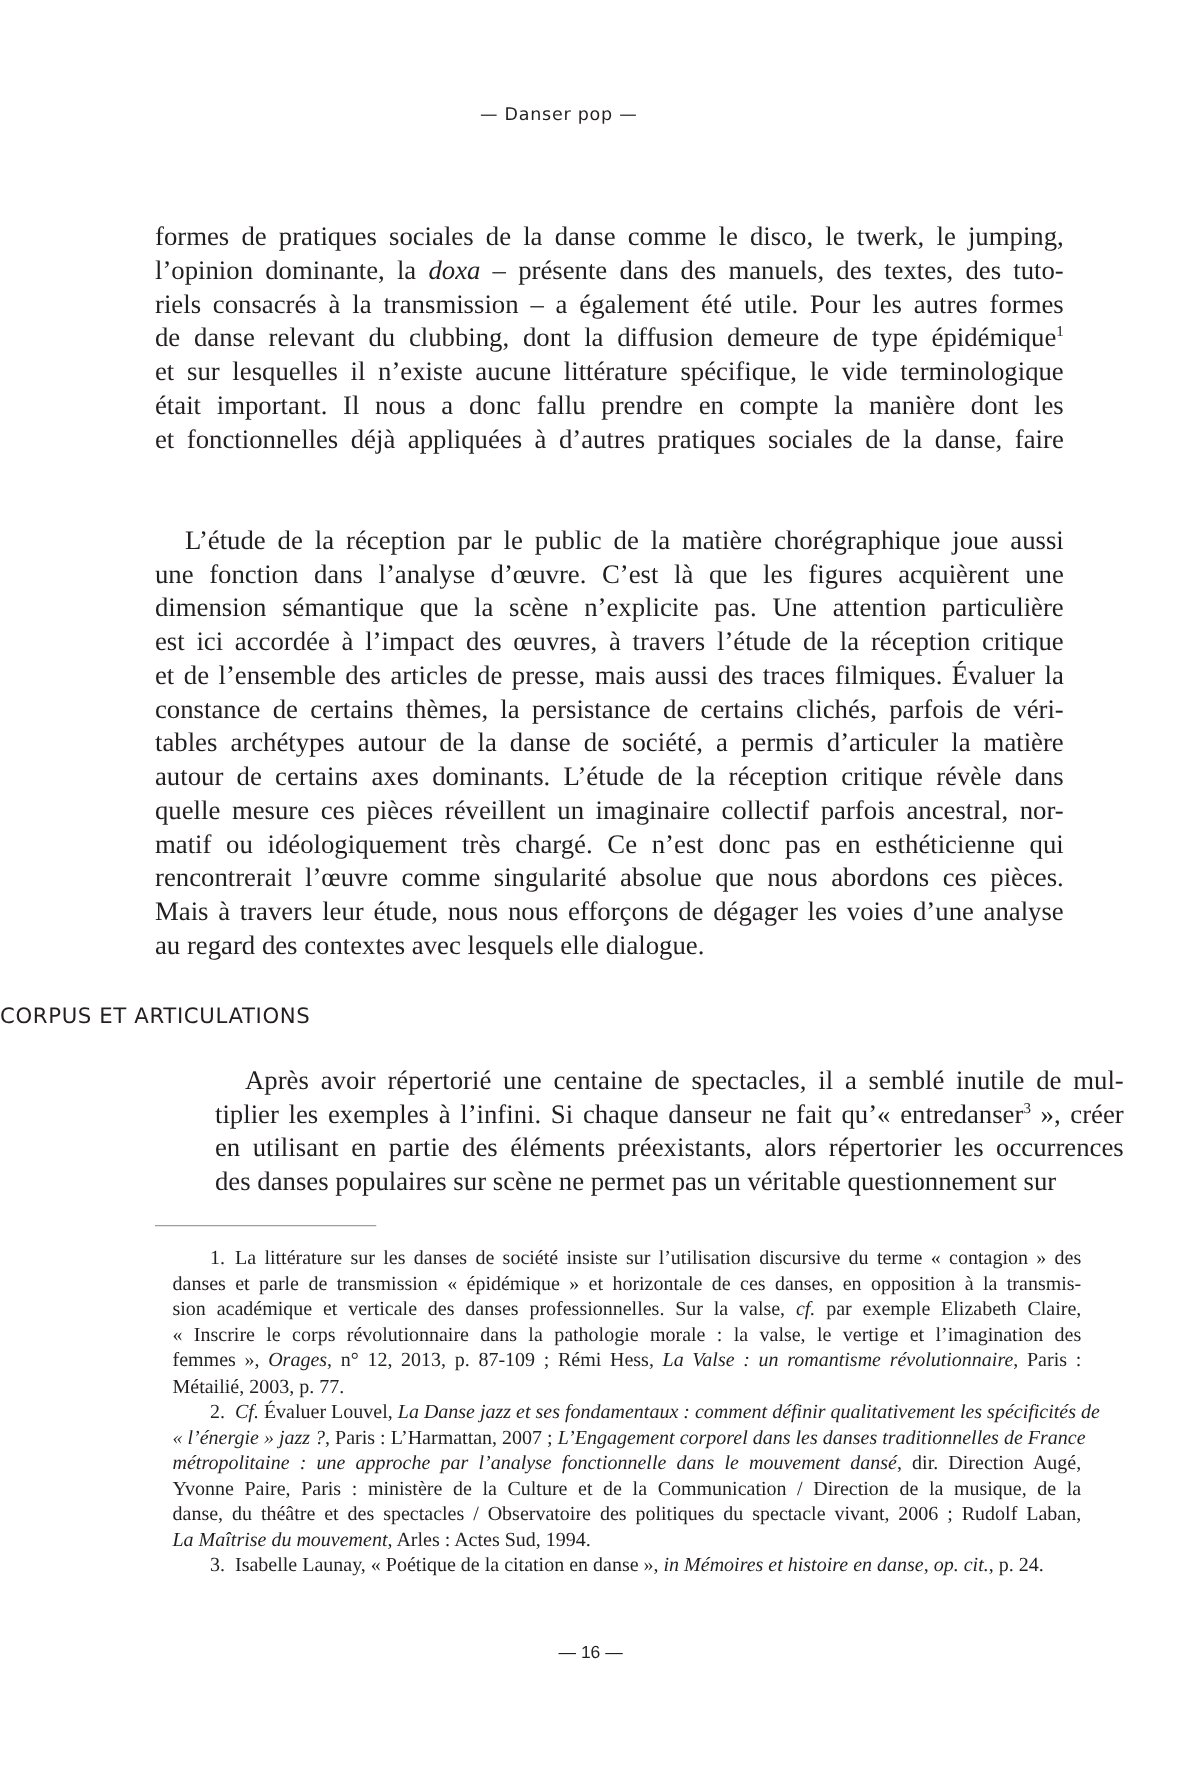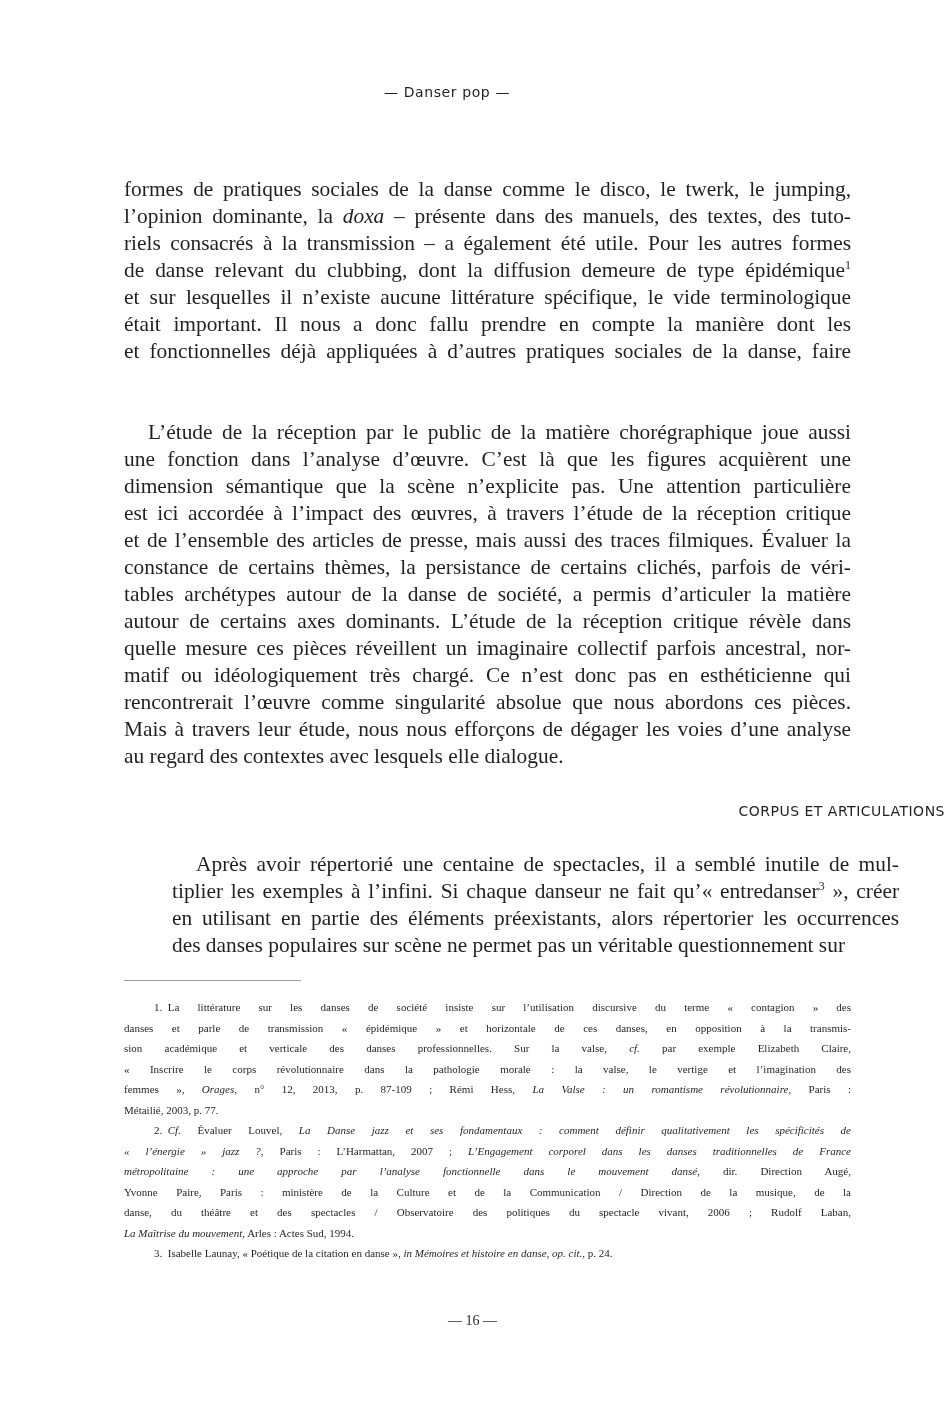--- a/index.html
+++ b/index.html
@@ -11,34 +11,34 @@
   .body-text {
     position: absolute; left: 124px; width: 727px;
     font-family: "Liberation Serif", serif; font-size: 21.4px; line-height: 27px;
     color: #231f20;
   }
   .line { white-space: nowrap; text-align: justify; text-align-last: justify; height: 27px; display: block; }
   .line.last { text-align-last: left; }
   .indent { padding-left: 24px; }
   sup { font-size: 12px; line-height: 0; vertical-align: 8px; }
   .heading {
-    position: absolute; top: 803px; left: 0; width: 945px; text-align: right;
-    font-family: "DejaVu Sans", sans-serif; font-size: 14px; letter-spacing: 0.5px; color: #231f20;
+    position: absolute; top: 803px; left: 0; width: 945px; text-align: left;
+    font-family: "DejaVu Sans", sans-serif; font-size: 17px; letter-spacing: 0.5px; color: #231f20;
   }
   .rule { position: absolute; left: 124px; top: 980px; width: 177px; height: 1px; background: #9d9d9d; }
   .notes {
-    position: absolute; left: 154px; top: 997px; width: 697px;
-    font-family: "Liberation Serif", serif; font-size: 11px; line-height: 20.5px; color: #231f20;
+    position: absolute; left: 168px; top: 997px; width: 697px;
+    font-family: "Liberation Serif", serif; font-size: 16px; line-height: 20.5px; color: #231f20;
   }
   .notes .line { height: 20.5px; }
   .notes .hang { margin-left: 0; }
   .notes .cont { margin-left: -30px; width: 727px; }
   .folio {
     position: absolute; top: 1313px; left: 0; width: 945px; text-align: center;
-    font-family: Liberation Serif, serif; font-size: 14px; color: #231f20;
+    font-family: Liberation Sans, sans-serif; font-size: 14px; color: #231f20;
   }
   i { font-style: italic; }
 </style>
 </head>
 <body>
 
 <div class="running-head">— Danser pop —</div>
 
 <div class="body-text" id="p1" style="top:176px;">
     <div class="line"><span>formes de pratiques sociales de la danse comme le disco, le twerk, le jumping,</span></div>

